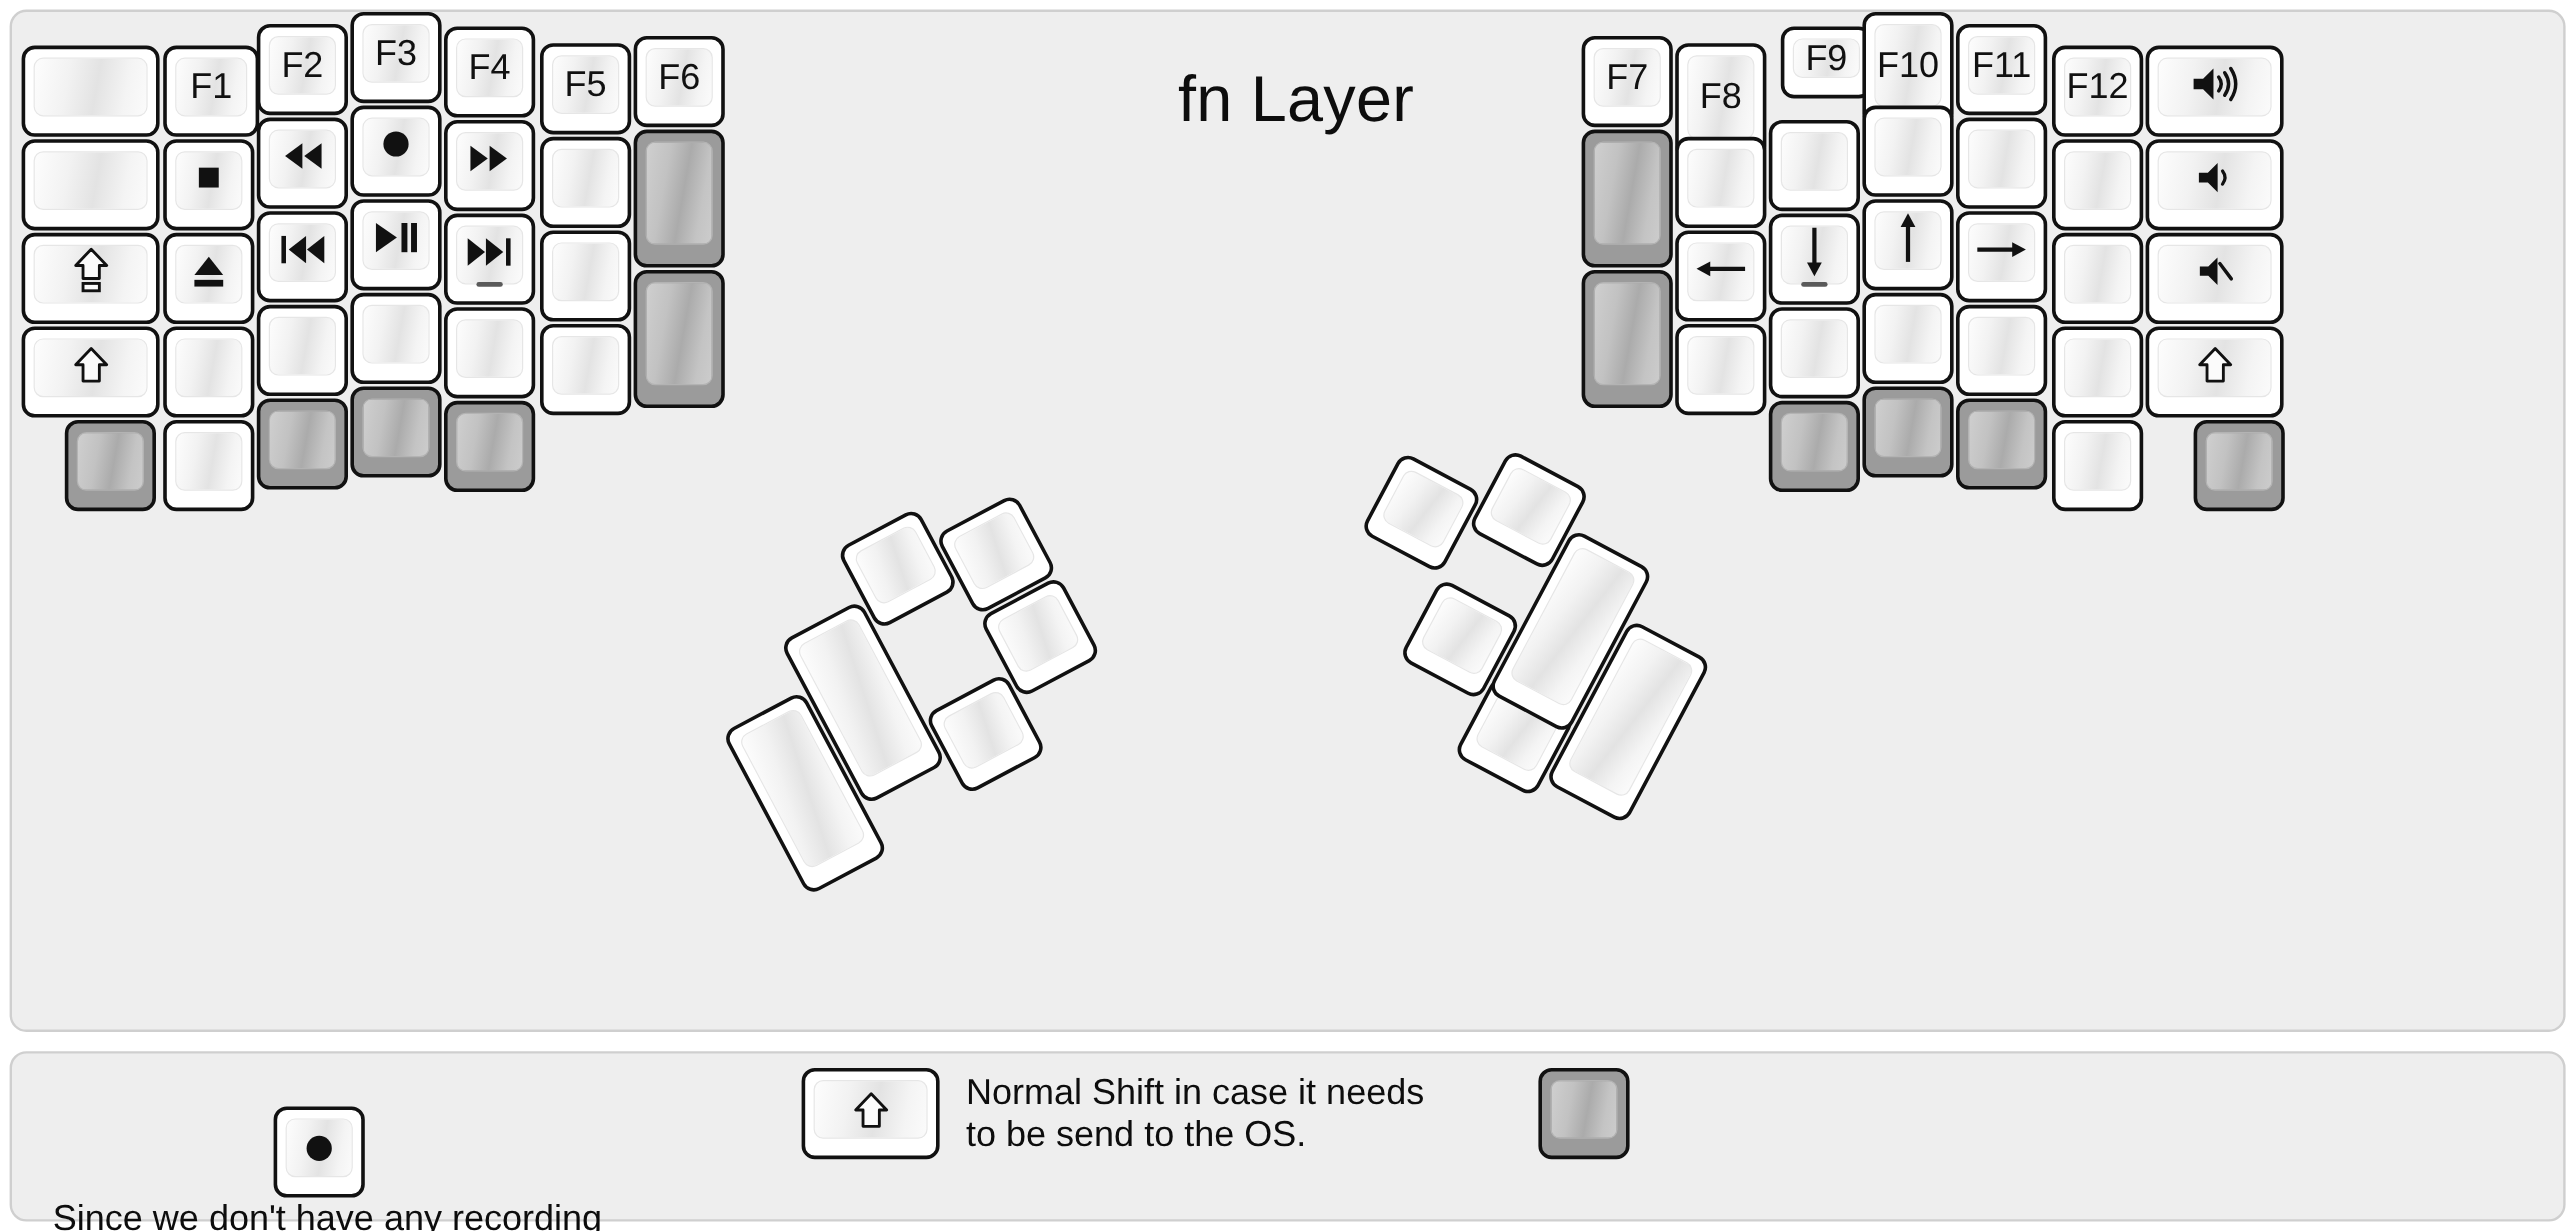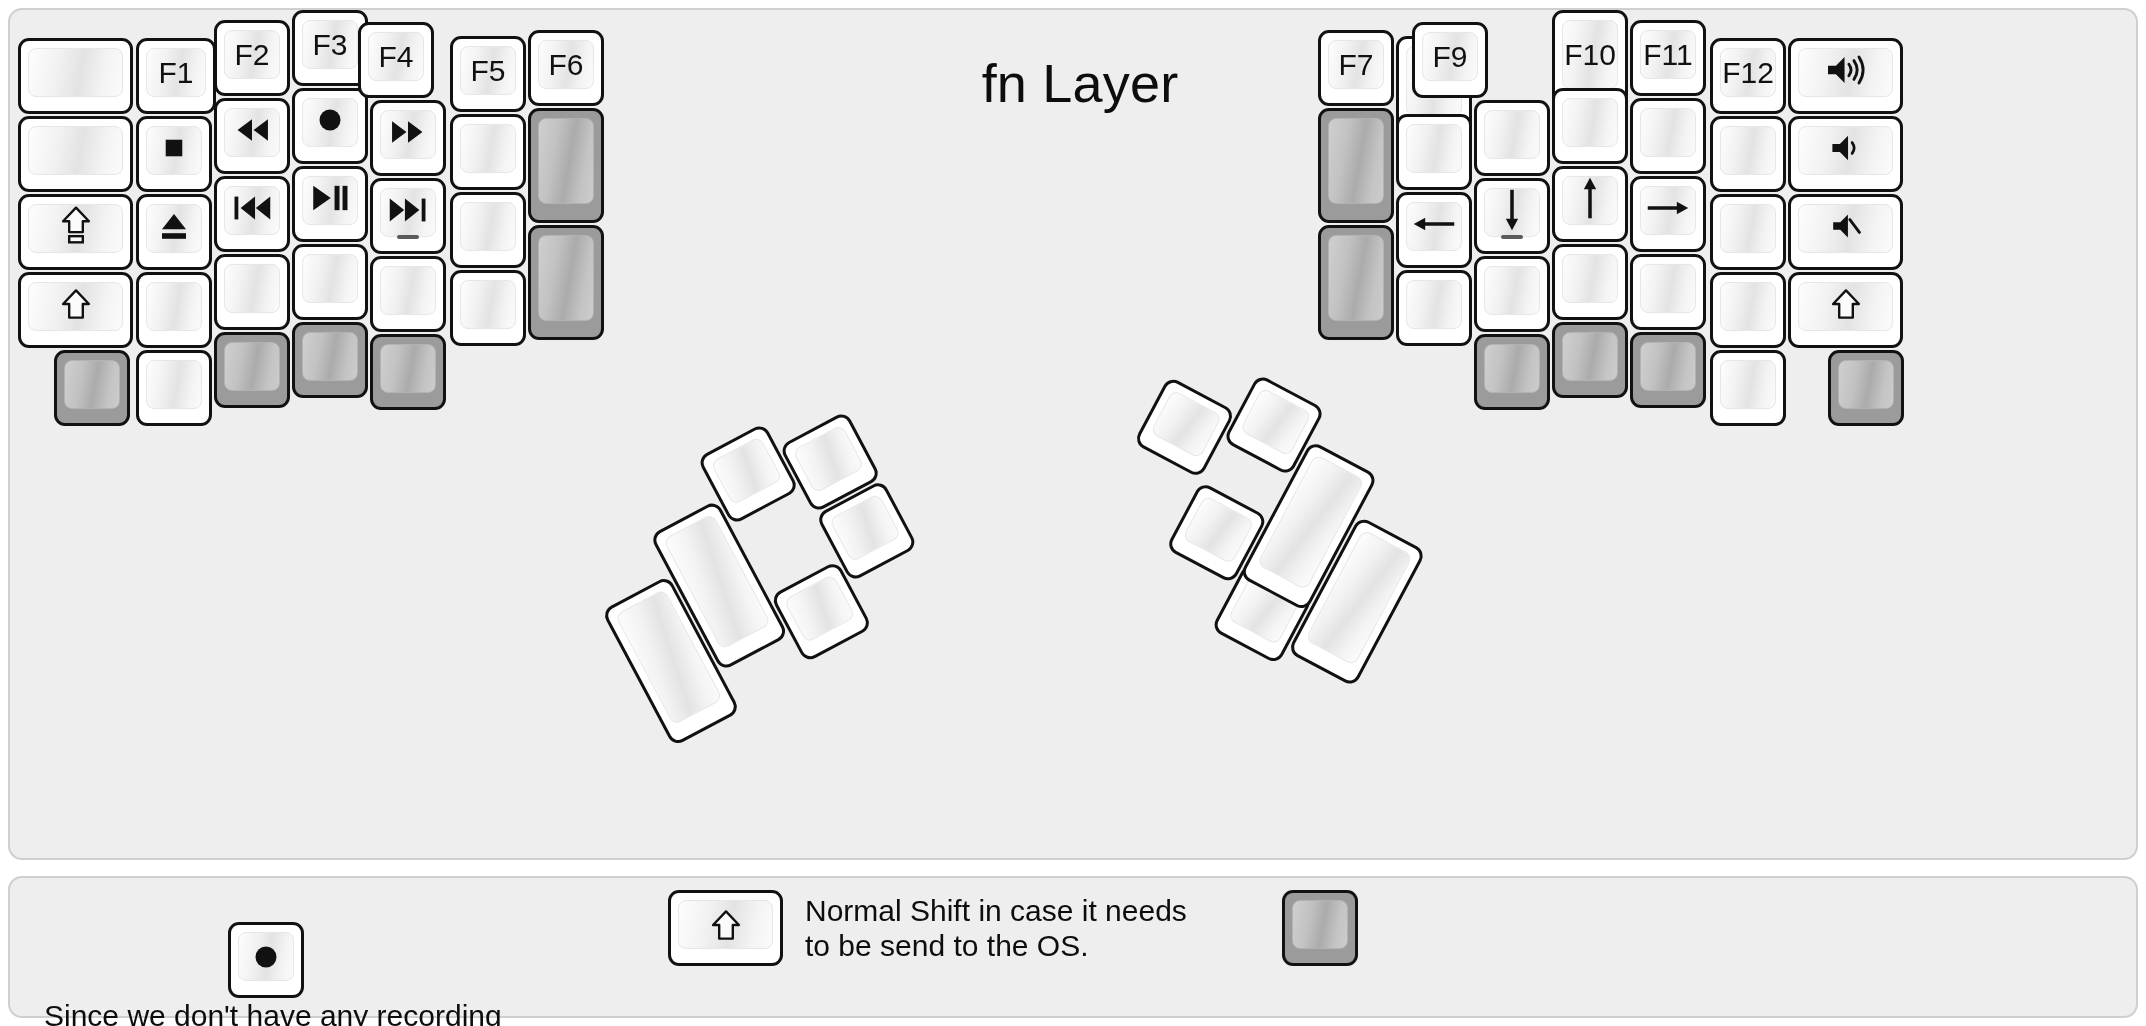--- a/index.html
+++ b/index.html
@@ -214,21 +214,21 @@
                 <rect x="83" y="18" width="13" height="64"></rect>
               </svg></span></span>
         </div>
       </div>
       <div class="key reg" style="left: 292px; top: 244px; width: 76px; height: 76px;">
         <div class="cap"></div>
       </div>
       <div class="key reg trans" style="left: 292px; top: 322px; width: 76px; height: 76px;">
         <div class="cap"></div>
       </div>
-      <div class="key reg" style="left: 358px; top: 22px; width: 76px; height: 76px;">
+      <div class="key reg" style="left: 370px; top: 22px; width: 76px; height: 76px;">
         <div class="cap">
           <span class="lbl">F4</span>
         </div>
       </div>
       <div class="key reg" style="left: 370px; top: 100px; width: 76px; height: 76px;">
         <div class="cap">
           <span class="lbl sym"><span class="ico"><svg width="46" height="38" viewBox="0 0 100 100" fill="#111">
                 <path d="M8 22 L8 78 L46 50 Z"></path>
                 <path d="M50 22 L50 78 L88 50 Z"></path>
               </svg></span></span>
@@ -298,21 +298,21 @@
         <div class="cap">
           <span class="lbl sym"><span class="ico"><svg width="44" height="30" viewBox="0 0 100 60">
                 <path d="M96 30 L22 30" stroke="#111" stroke-width="8" stroke-linecap="butt"></path>
                 <path d="M4 30 L30 16 L30 44 Z" fill="#111"></path>
               </svg></span></span>
         </div>
       </div>
       <div class="key reg" style="left: 1396px; top: 270px; width: 76px; height: 76px;">
         <div class="cap"></div>
       </div>
-      <div class="key reg" style="left: 1412px; top: 22px; width: 76px; height: 76px; text-decoration: underline;">
+      <div class="key reg" style="left: 1484px; top: 22px; width: 76px; height: 60px; text-decoration: underline;">
         <div class="cap">
           <span class="lbl">F9</span>
         </div>
       </div>
       <div class="key reg" style="left: 1474px; top: 100px; width: 76px; height: 76px;">
         <div class="cap"></div>
       </div>
       <div class="key reg" style="left: 1474px; top: 178px; width: 76px; height: 76px;">
         <div class="cap">
           <span class="lbl sym"><span class="ico"><svg width="30" height="44" viewBox="0 0 60 100">

